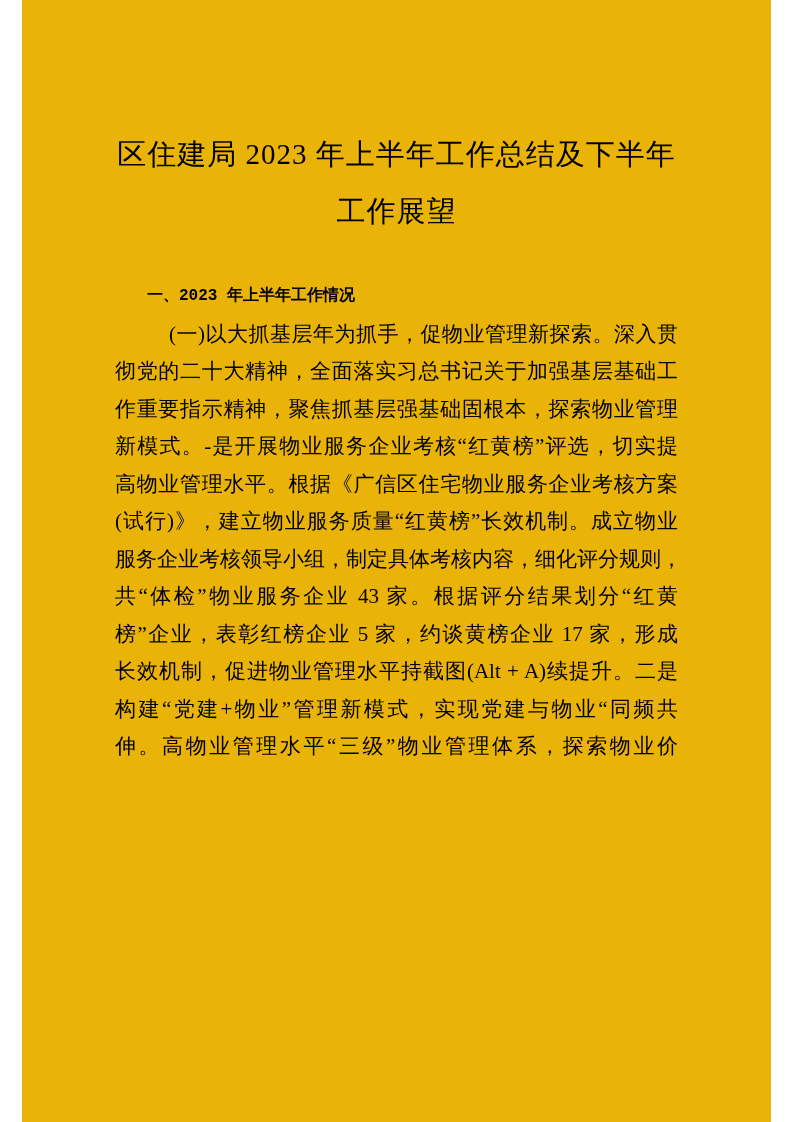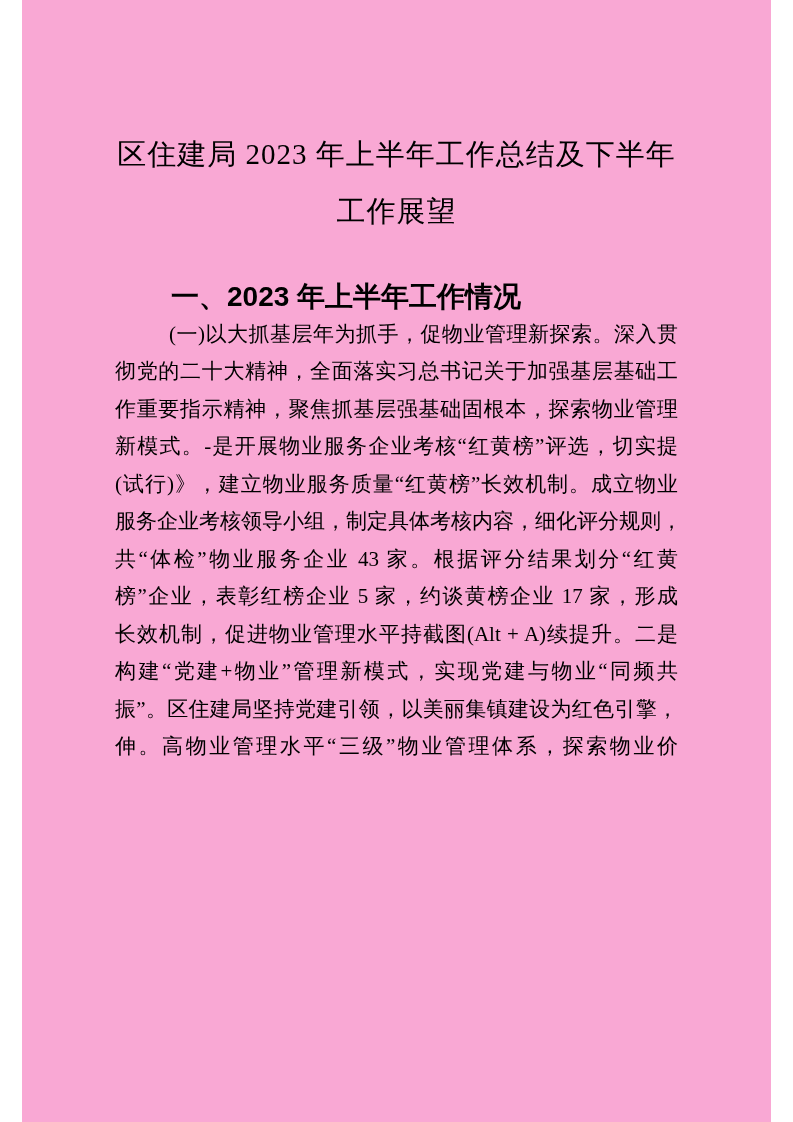--- a/index.html
+++ b/index.html
@@ -5,21 +5,21 @@
   html, body {
     margin: 0;
     padding: 0;
     background: #ffffff;
   }
   .page {
     position: relative;
     width: 749px;
     height: 1122px;
     margin: 0 auto;
-    background: #f9a8d4;
+    background: #eab308;
     color: #000000;
     font-family: "Liberation Serif", "DejaVu Serif", serif;
     overflow: hidden;
   }
   .content {
     padding: 0 93px;
   }
   .doc-title {
     padding-top: 126px;
     text-align: center;
@@ -41,23 +41,23 @@
   }
   .line.short {
     -moz-text-align-last: left;
     text-align-last: left;
     white-space: normal;
   }
   .indent {
     text-indent: 2em;
   }
   .heading {
-    font-family: Liberation Sans, sans-serif;
+    font-family: Liberation Mono, monospace;
     font-weight: 700;
-    font-size: 28px;
+    font-size: 16px;
     line-height: 37.5px;
     text-indent: 2em;
     text-align: right;
     -moz-text-align-last: left;
     text-align-last: left;
   }
   .kai {
     
     font-weight: 400;
     margin-left: 12px;
@@ -77,25 +77,25 @@
     <div class="doc-body">
 
 
       <div class="heading">一、2023 年上半年工作情况</div>
 
       <div>
         <div class="line indent"><span class="kai">(一)以大抓基层年为抓手，促物业管理新探索。</span><span>深入贯</span></div>
         <div class="line">彻党的二十大精神，全面落实习总书记关于加强基层基础工</div>
         <div class="line">作重要指示精神，聚焦抓基层强基础固根本，探索物业管理</div>
         <div class="line">新模式。-是开展物业服务企业考核“红黄榜”评选，切实提</div>
+        <div class="line">高物业管理水平。根据《广信区住宅物业服务企业考核方案</div>
         <div class="line">(试行)》，建立物业服务质量“红黄榜”长效机制。成立物业</div>
         <div class="line">服务企业考核领导小组，制定具体考核内容，细化评分规则，</div>
         <div class="line">共“体检”物业服务企业 43 家。根据评分结果划分“红黄</div>
         <div class="line">榜”企业，表彰红榜企业 5 家，约谈黄榜企业 17 家，形成</div>
         <div class="line">长效机制，促进物业管理水平持截图(Alt + A)续提升。二是</div>
         <div class="line">构建“党建+物业”管理新模式，实现党建与物业“同频共</div>
-        <div class="line">振”。区住建局坚持党建引领，以美丽集镇建设为红色引擎，</div>
         <div class="line">伸。高物业管理水平“三级”物业管理体系，探索物业价</div>
       </div>
 
     </div>
   </div>
 </div>
 
 </body></html>

